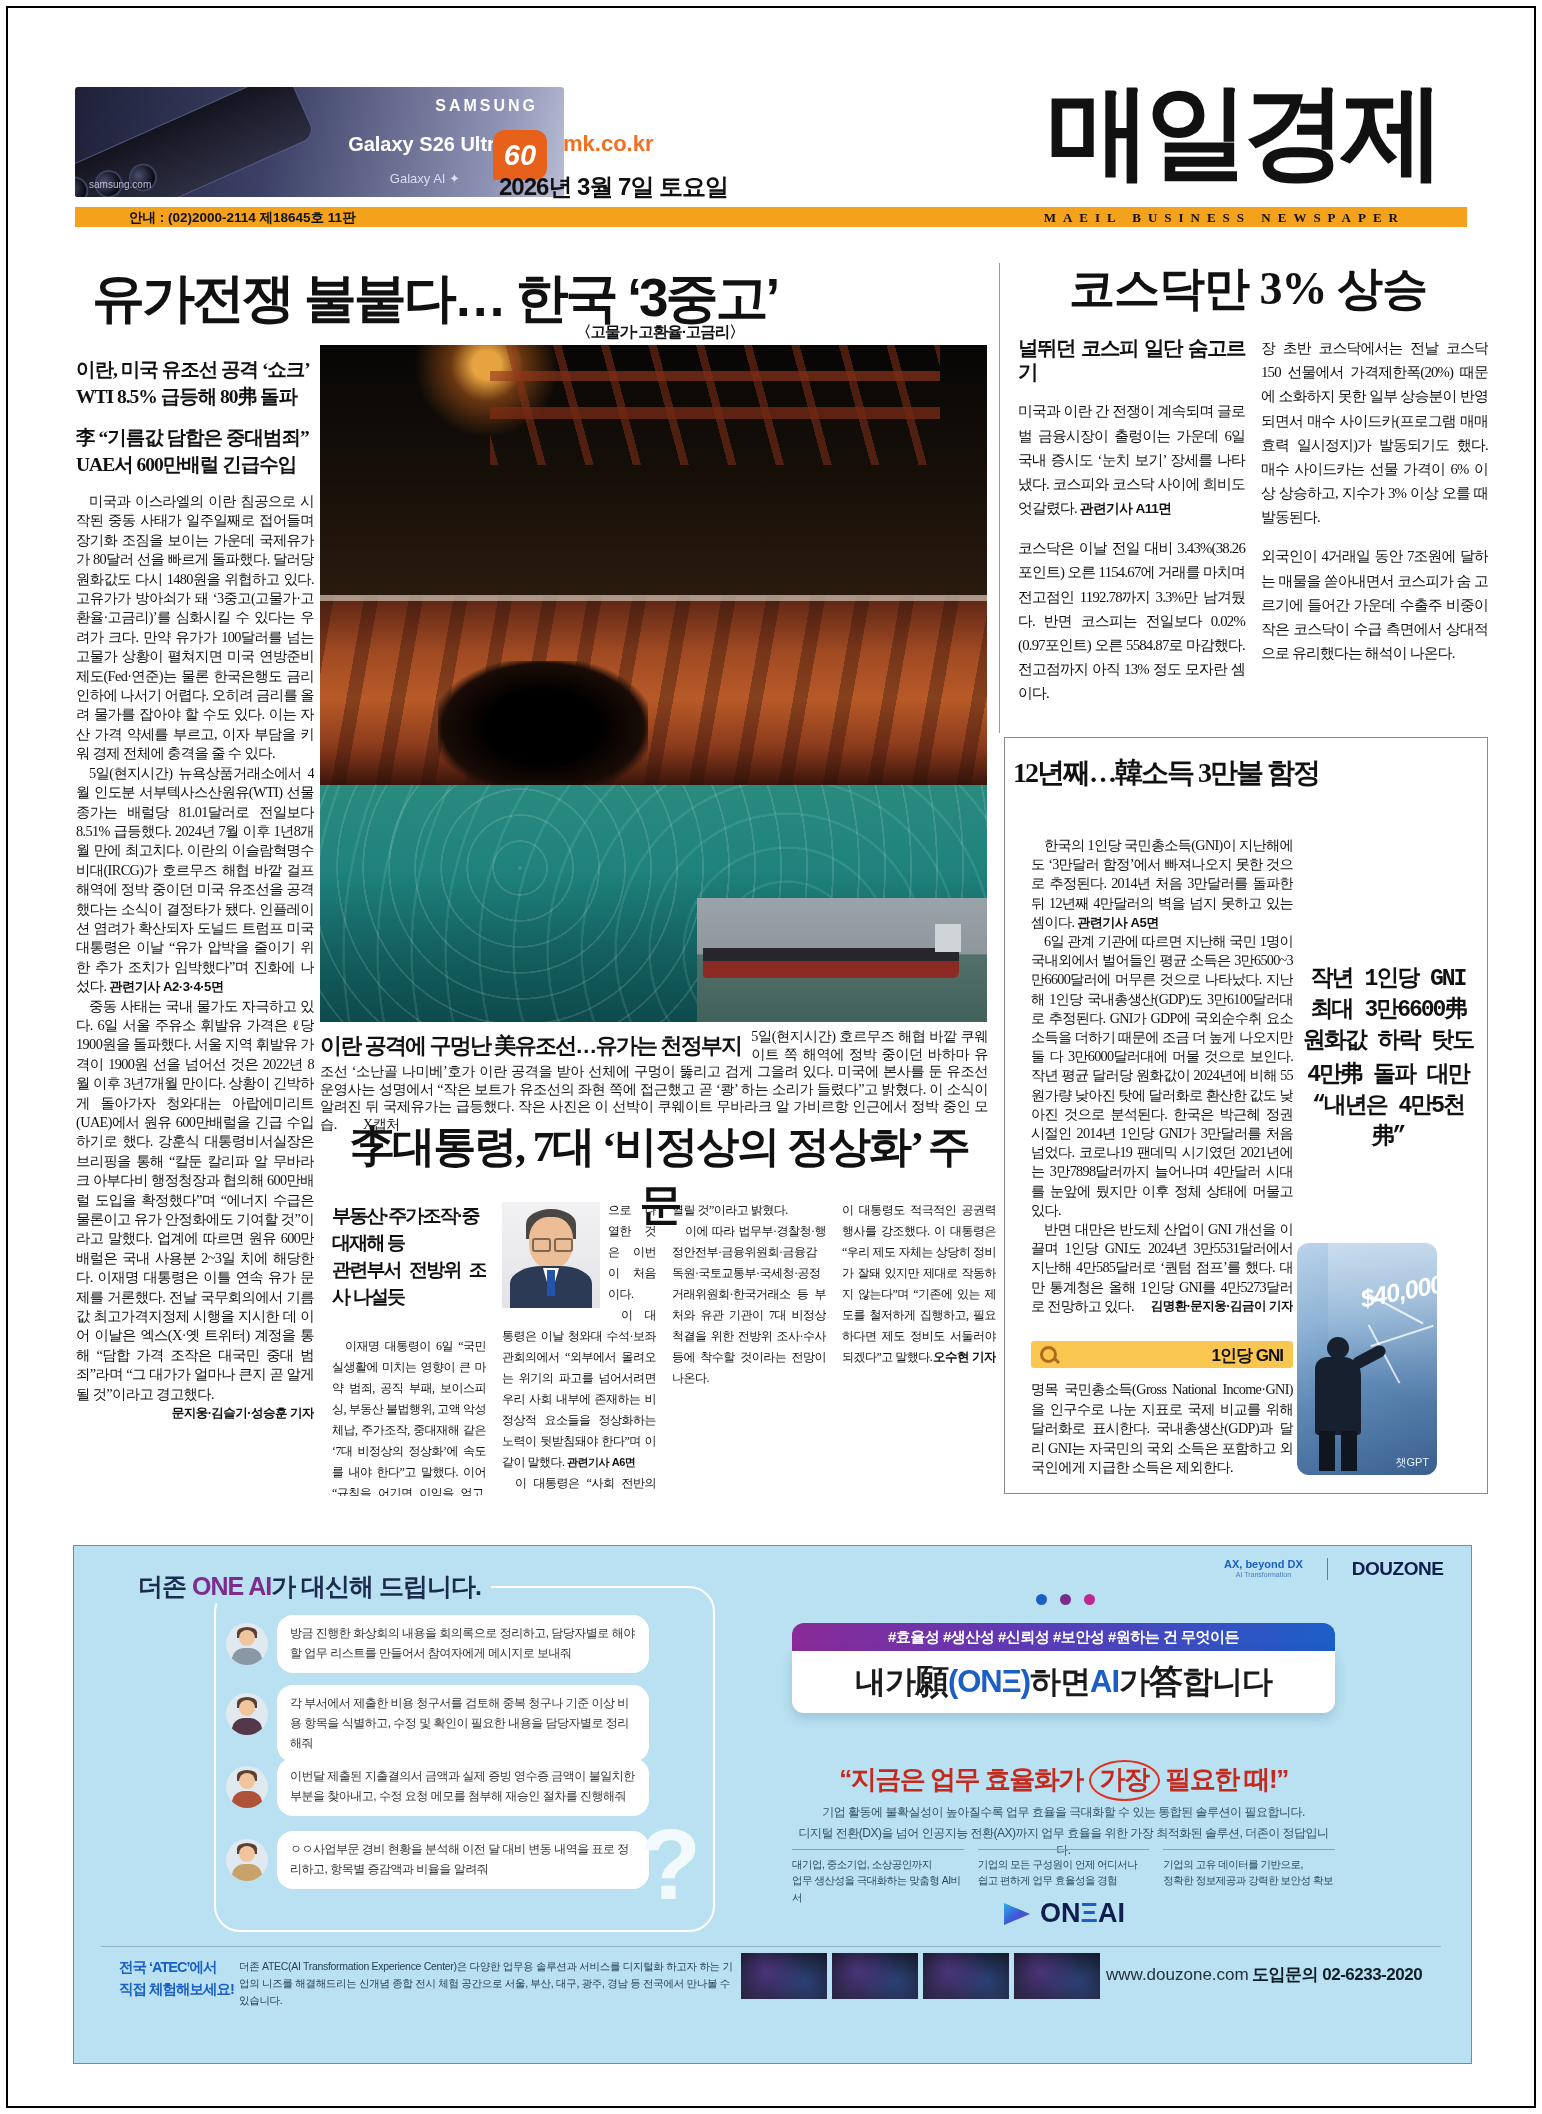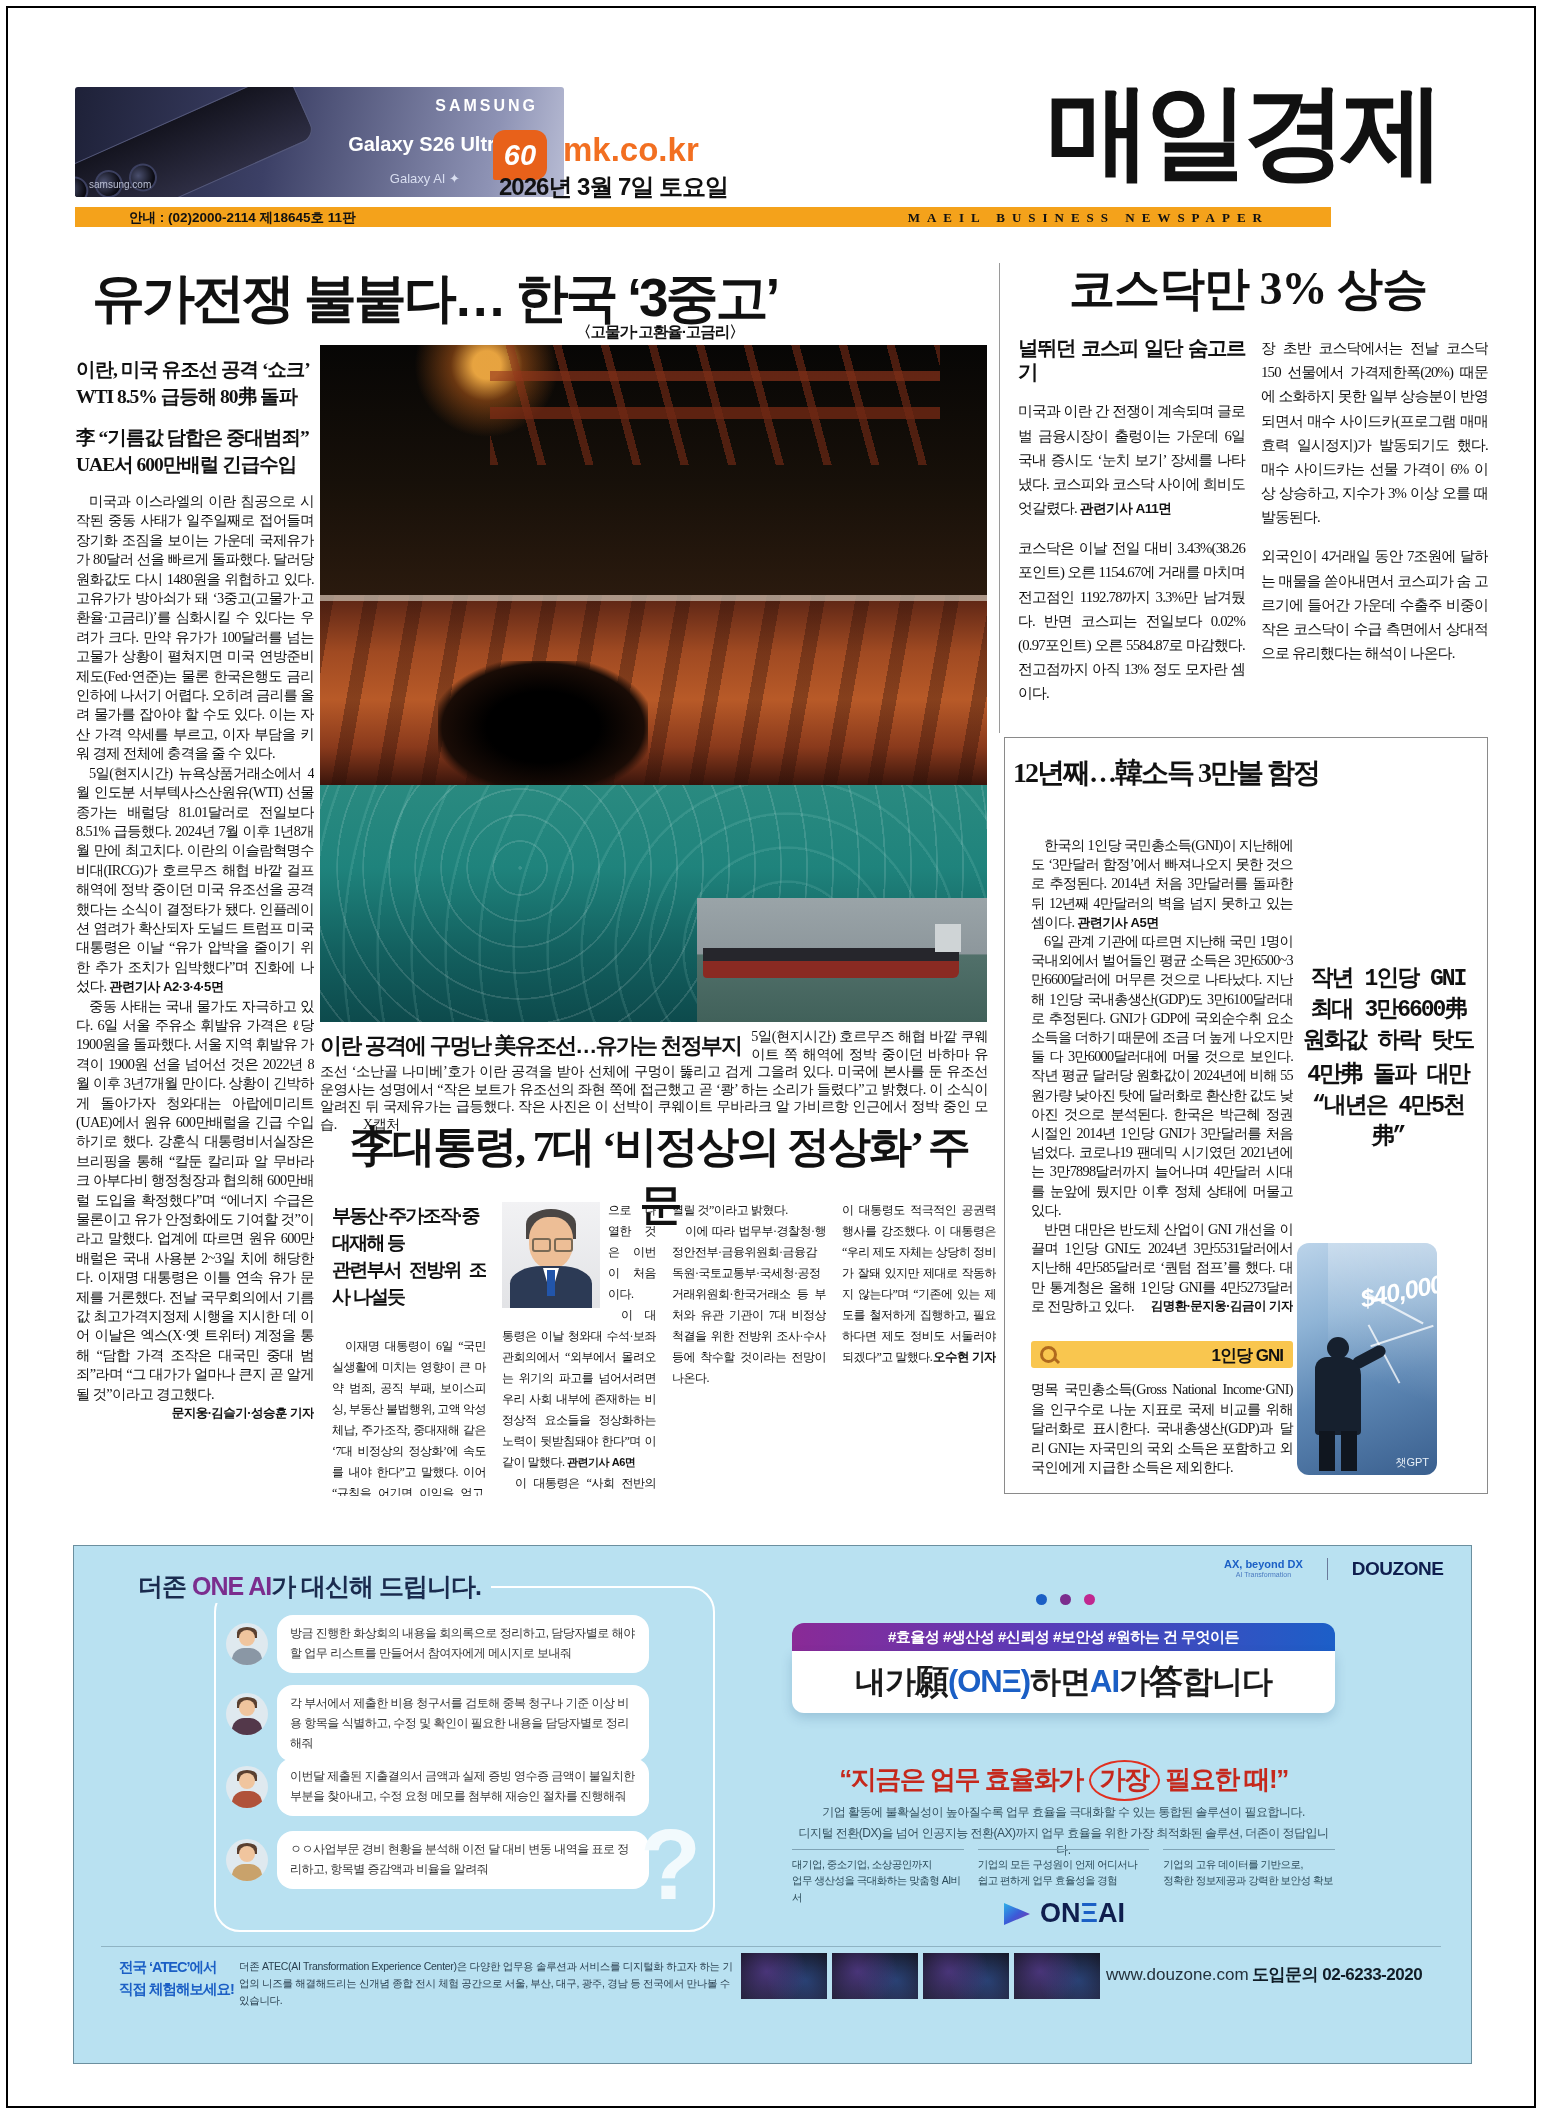--- a/index.html
+++ b/index.html
@@ -14,25 +14,25 @@
   .s-product{position:absolute;right:58px;top:46px;color:#fff;font-size:20px;font-weight:bold;}
   .s-tag{position:absolute;right:104px;top:84px;color:#d9def0;font-size:13px;}
   .s-url{position:absolute;left:14px;bottom:7px;color:#b9bed2;font-size:10px;}
   .phone{position:absolute;left:-34px;top:34px;width:270px;height:72px;transform:rotate(-24deg);
     background:linear-gradient(180deg,#14141f,#2e2e44);border-radius:14px;border:1px solid #55597a;}
   .lens{position:absolute;width:24px;height:24px;border-radius:50%;
     background:radial-gradient(circle at 35% 35%,#4a4f6e,#0c0c14 70%);border:2px solid #3c4060;}
   #logo60{position:absolute;left:493px;top:130px;width:54px;height:50px;background:#E8611A;
     border-radius:12px 12px 12px 2px;color:#fff;font-weight:900;font-size:29px;font-style:italic;
     display:flex;align-items:center;justify-content:center;}
-  #mk-url{position:absolute;left:563px;top:131px;font-weight:800;font-size:33px;color:#F26F21;}
+  #mk-url{position:absolute;left:563px;top:131px;font-weight:800;font-size:22px;color:#F26F21;}
   #mk-date{position:absolute;left:499px;top:171px;font-weight:800;font-size:24px;letter-spacing:-1px;}
   #paper-name{position:absolute;left:1003px;top:80px;width:480px;text-align:center;font-weight:900;
     font-size:104px;line-height:1;letter-spacing:-6px;}
-  #orange-bar{position:absolute;left:75px;top:207px;width:1256px;height:20px;background:#F4A21B;}
+  #orange-bar{position:absolute;left:75px;top:207px;width:1392px;height:20px;background:#F4A21B;}
   #bar-info{position:absolute;left:54px;top:2px;font-weight:700;font-size:13.5px;}
   #bar-en{position:absolute;right:62px;top:3px;font-weight:700;font-size:13px;letter-spacing:7px;}
   
   #lead-headline{position:absolute;left:92px;top:263px;font-weight:900;font-size:53px;
     letter-spacing:-3px;white-space:nowrap;}
   #lead-note{position:absolute;left:576px;top:322px;font-weight:800;font-size:15.5px;letter-spacing:-1px;}
   #lead-col{position:absolute;left:76px;top:356px;width:238px;height:1140px;overflow:hidden;}
   .lead-sub{font-weight:700;font-size:19.5px;line-height:27px;letter-spacing:-1px;margin:0 0 14px 0;}
   #lead-col .body{font-size:14.3px;line-height:19.4px;text-align:justify;letter-spacing:-0.6px;margin-top:14px;}
   .body p{margin:0;text-indent:13px;}

